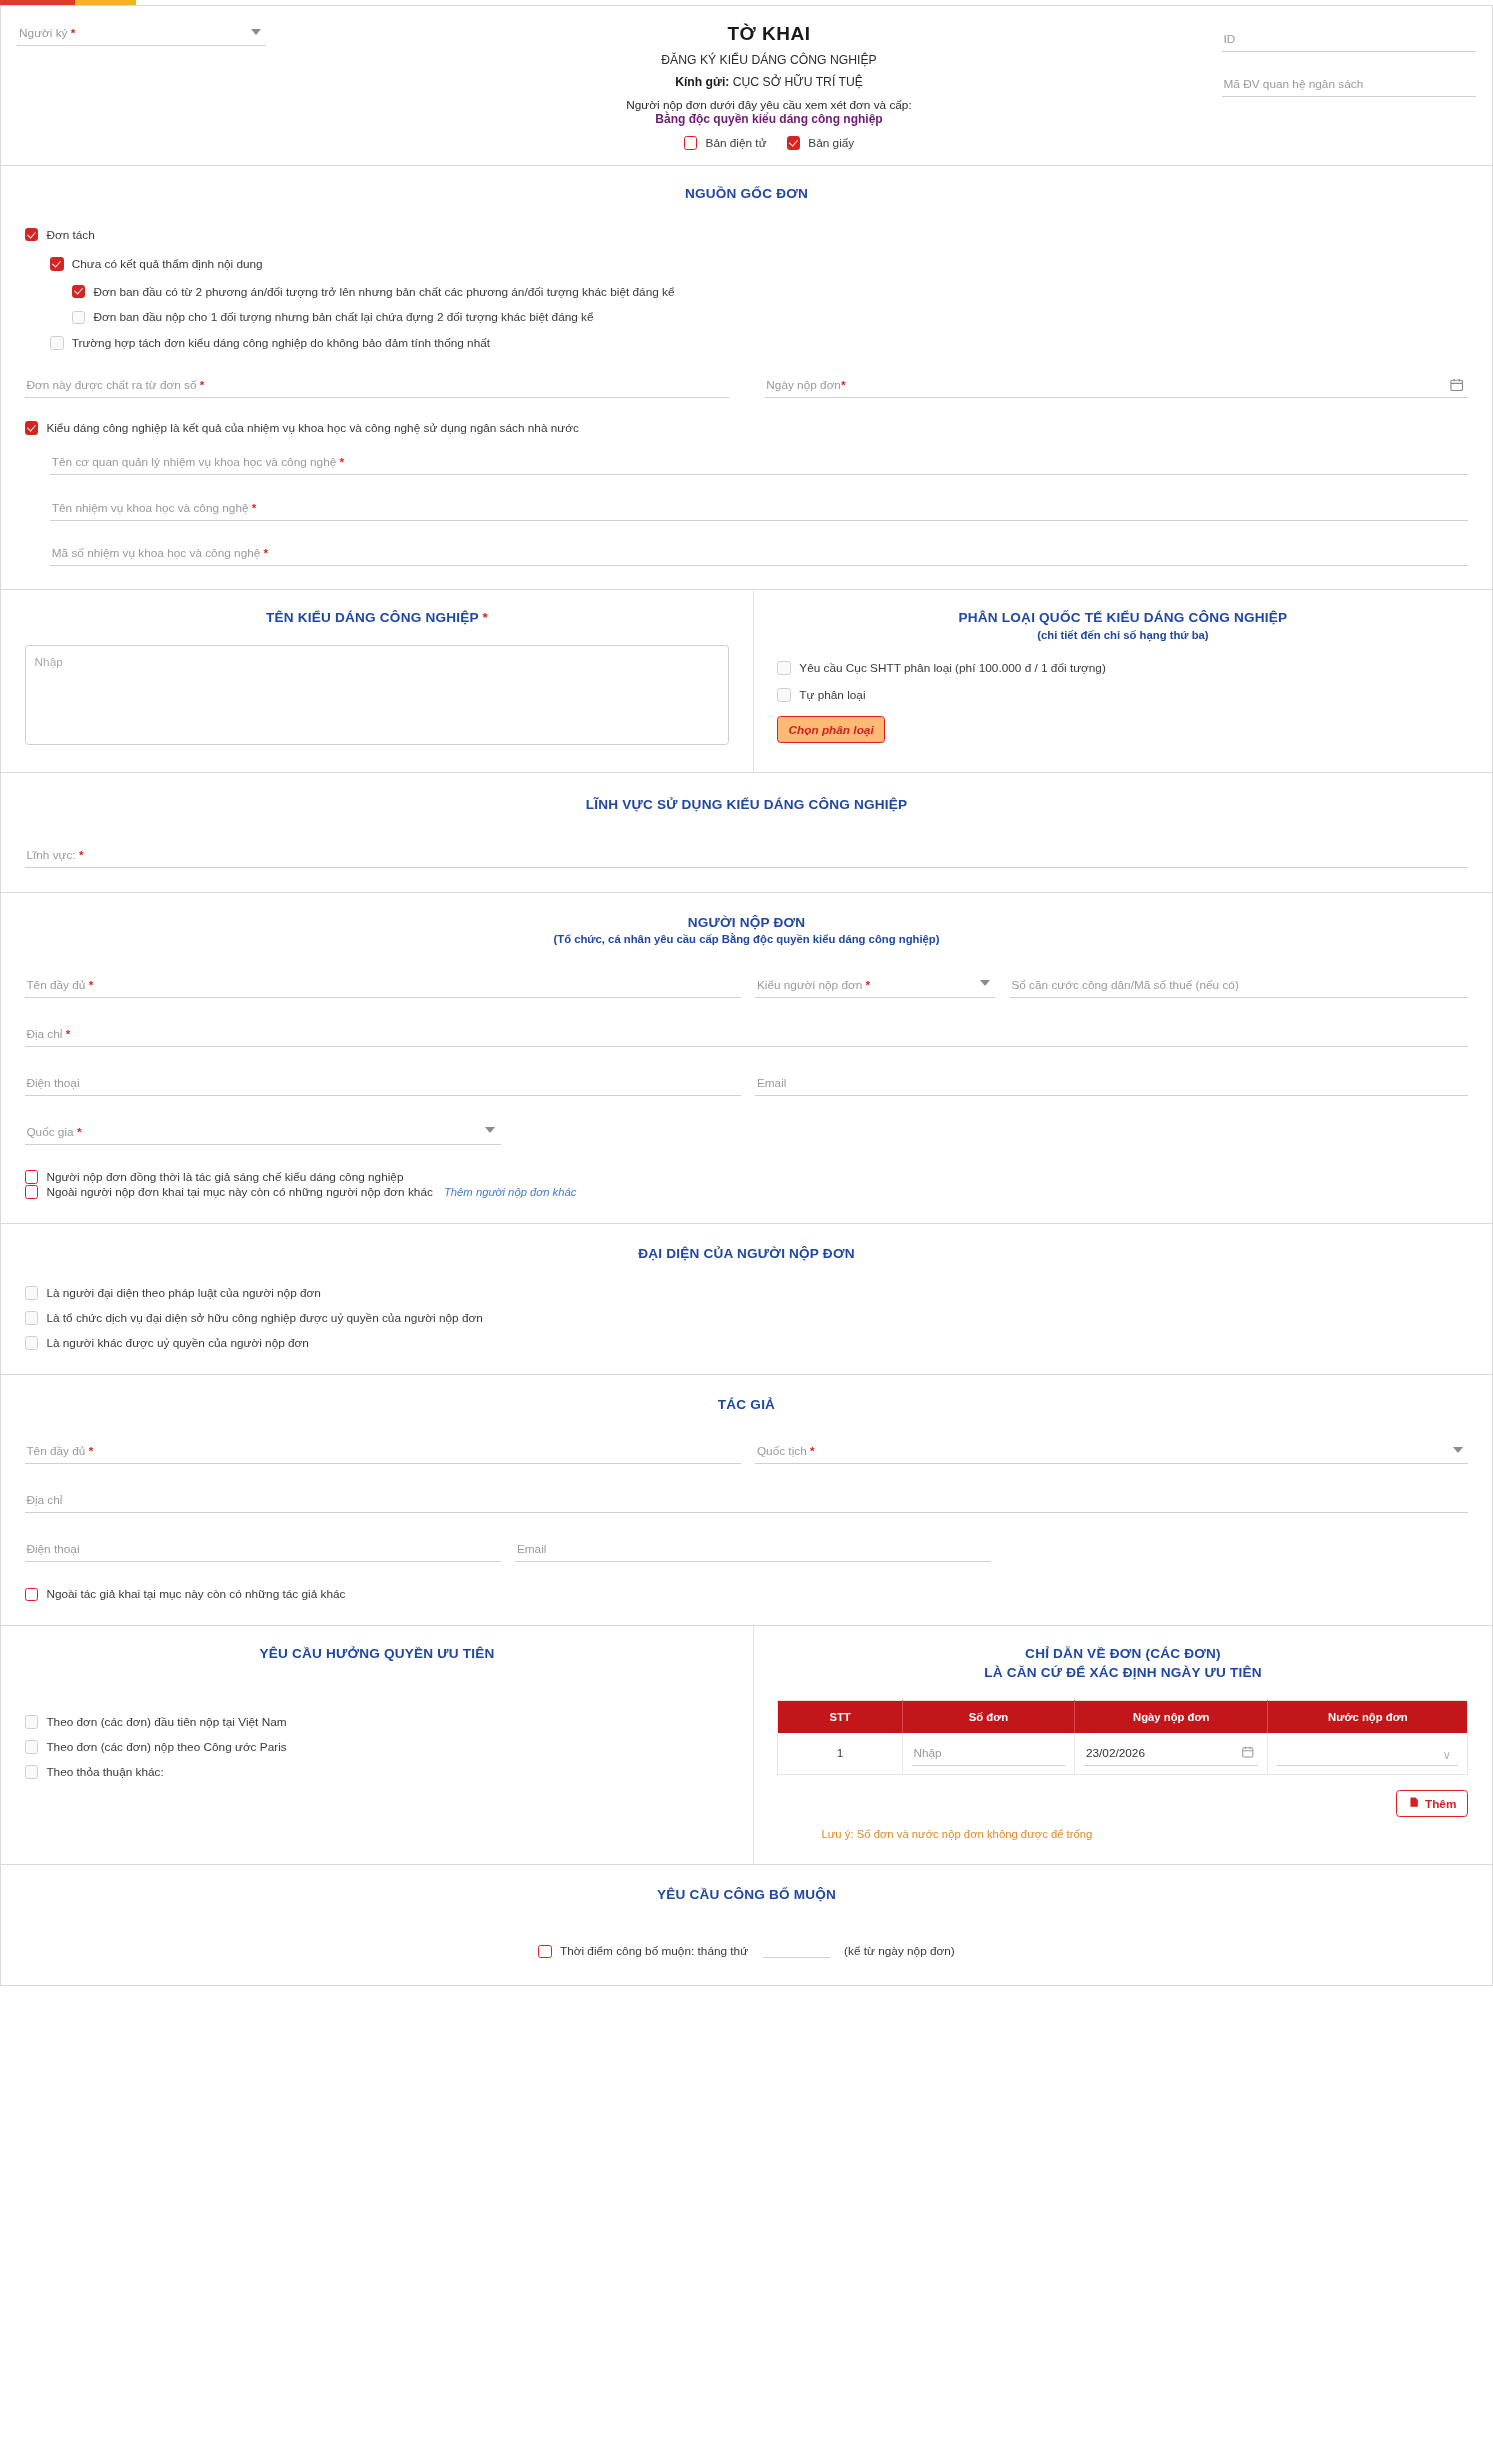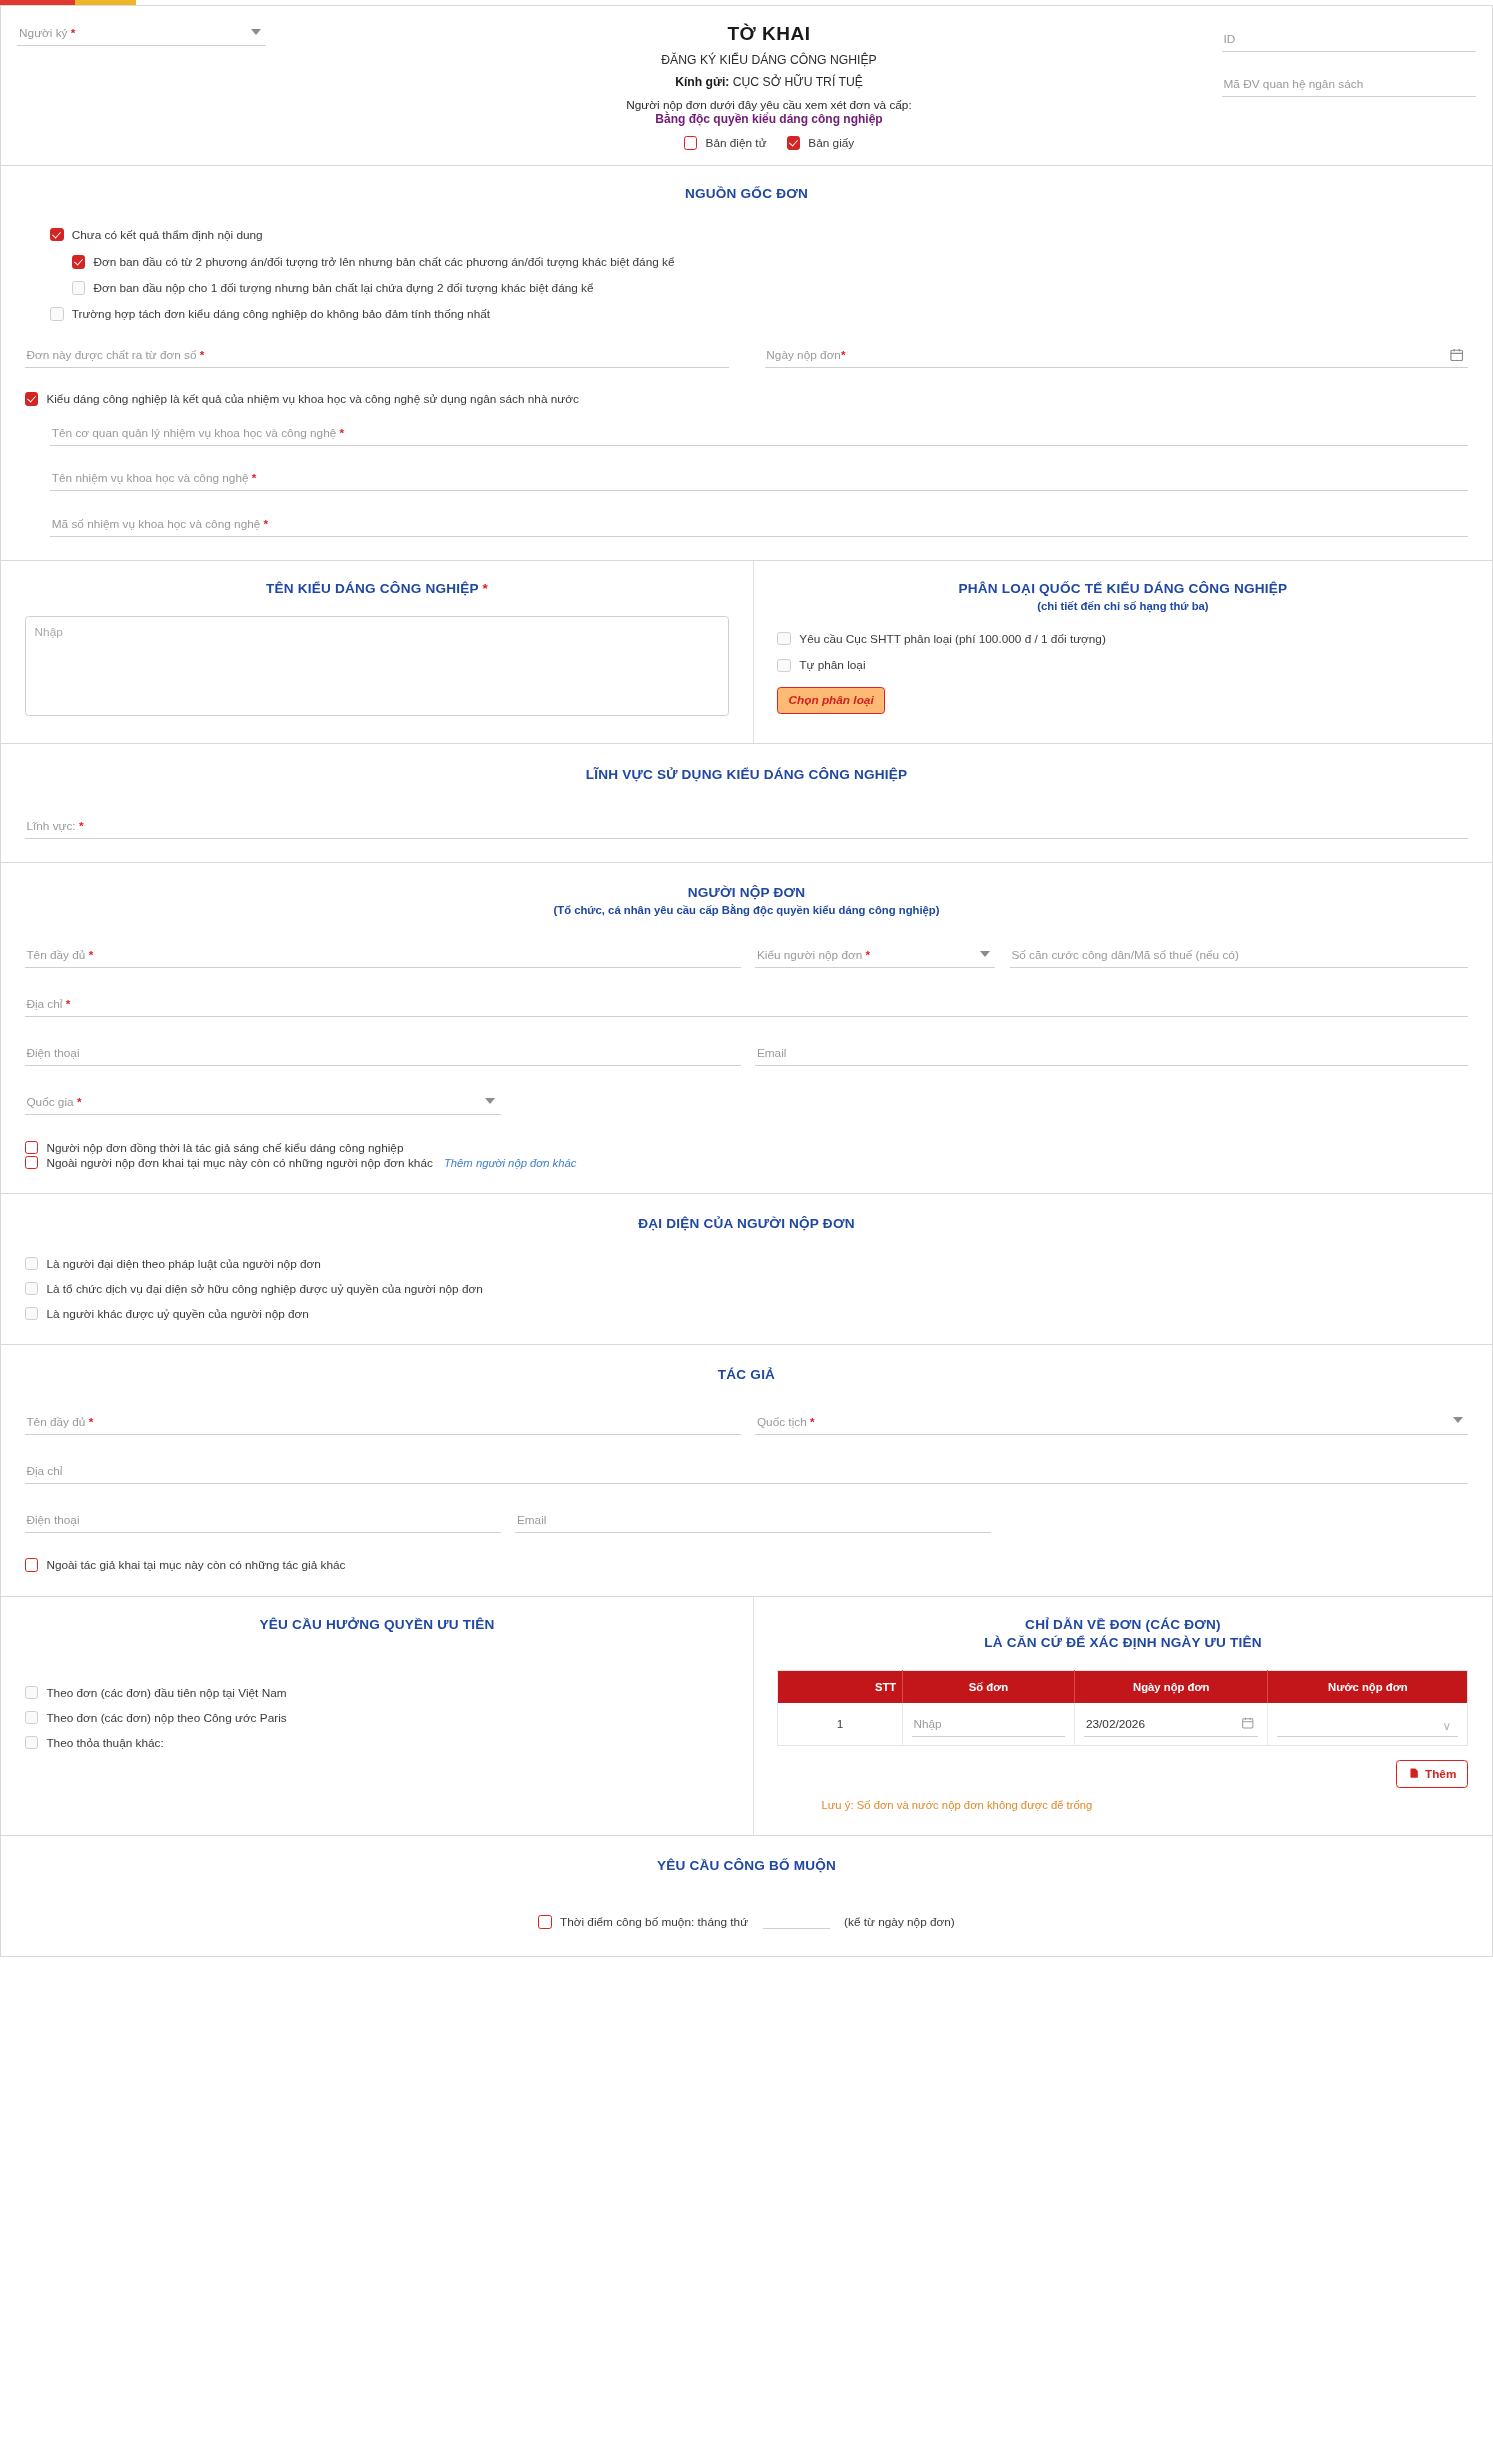--- a/index.html
+++ b/index.html
@@ -164,20 +164,24 @@
         </div>
       </div>
     </div>
   </div>
 
   <div class="card">
     <div style="padding:20px 23.6px 23.6px 23.6px;">
       <div class="sect-title">NGUỒN GỐC ĐƠN</div>
 
       <div style="margin-top:27px;">
+        <div class="cbrow">
+          <span class="box on"></span>
+          <span class="cb-label">Đơn tách</span>
+        </div>
 
         <div class="cbrow" style="margin-top:15.4px; margin-left:25.4px;">
           <span class="box on"></span>
           <span class="cb-label">Chưa có kết quả thẩm định nội dung</span>
         </div>
 
         <div class="cbrow" style="margin-top:13.6px; margin-left:47px;">
           <span class="box on"></span>
           <span class="cb-label">Đơn ban đầu có từ 2 phương án/đối tượng trở lên nhưng bản chất các phương án/đối tượng khác biệt đáng kể</span>
         </div>
@@ -423,21 +427,21 @@
       <div class="divider-v"></div>
 
       <div style="flex:1; padding:20px 23.6px 23.6px 23.6px;">
         <div class="sect-title">CHỈ DẪN VỀ ĐƠN (CÁC ĐƠN)</div>
         <div class="sect-title" style="margin-top:3.6px;">LÀ CĂN CỨ ĐỂ XÁC ĐỊNH NGÀY ƯU TIÊN</div>
 
         <div style="margin-top:20px;">
           <table class="prio">
             <thead>
               <tr>
-                <th style="width:18%;text-align:right;">STT</th>
+                <th style="width:18%;">STT</th>
                 <th style="width:25%;">Số đơn</th>
                 <th style="width:28%;">Ngày nộp đơn</th>
                 <th style="width:29%;">Nước nộp đơn</th>
               </tr>
             </thead>
             <tbody>
               <tr>
                 <td>1</td>
                 <td>
                   <div class="uf" style="text-align:left;">

